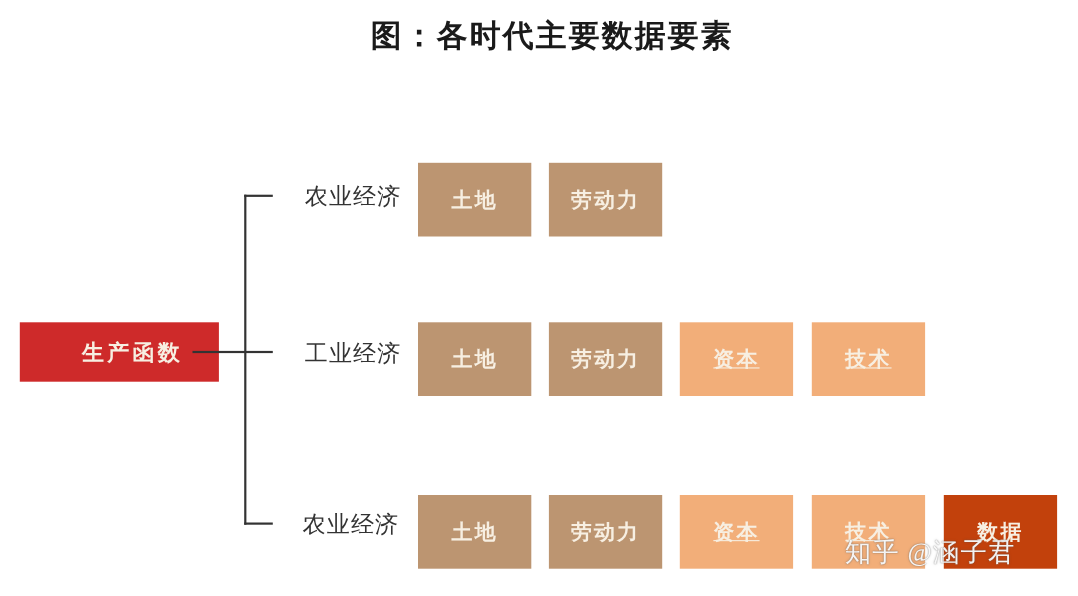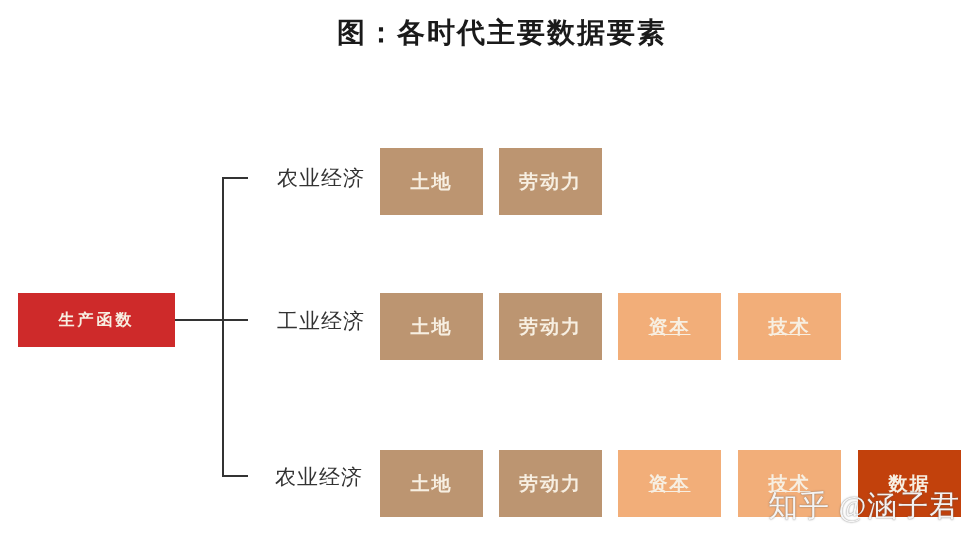--- a/index.html
+++ b/index.html
@@ -22,22 +22,23 @@
     color:#1a1a1a;
     letter-spacing:2px;
   }
   .rootbox{
     position:absolute;
     left:18px;top:293px;
     width:157px;height:54px;
     background:#CE2A2A;
     color:#F7EFE2;
     display:flex;align-items:center;justify-content:center;
-    font-size:16px;font-weight:bold;
+    font-size:20px;font-weight:bold;
     letter-spacing:3px;
+    padding-left:24px;
   }
   .factor{
     position:absolute;
     width:103px;height:67px;
     display:flex;align-items:center;justify-content:center;
     font-size:19px;font-weight:bold;
     color:#F7EFE2;
     letter-spacing:2px;
   }
   .factor.tan{background:#BC9571;}
@@ -51,21 +52,21 @@
     letter-spacing:1px;
     white-space:nowrap;
   }
   .line{
     position:absolute;
     background:#333333;
   }
   .watermark{
     position:absolute;
     left:768px;top:486px;
-    font-size:30px;
+    font-size:24px;
     color:rgba(255,255,255,0.92);
     text-shadow:0 0 2px rgba(90,90,90,0.55), 0 0 1px rgba(90,90,90,0.55);
     letter-spacing:1px;
     white-space:nowrap;
   }
 </style>
 </head>
 <body>
 
 <div class="canvas">

